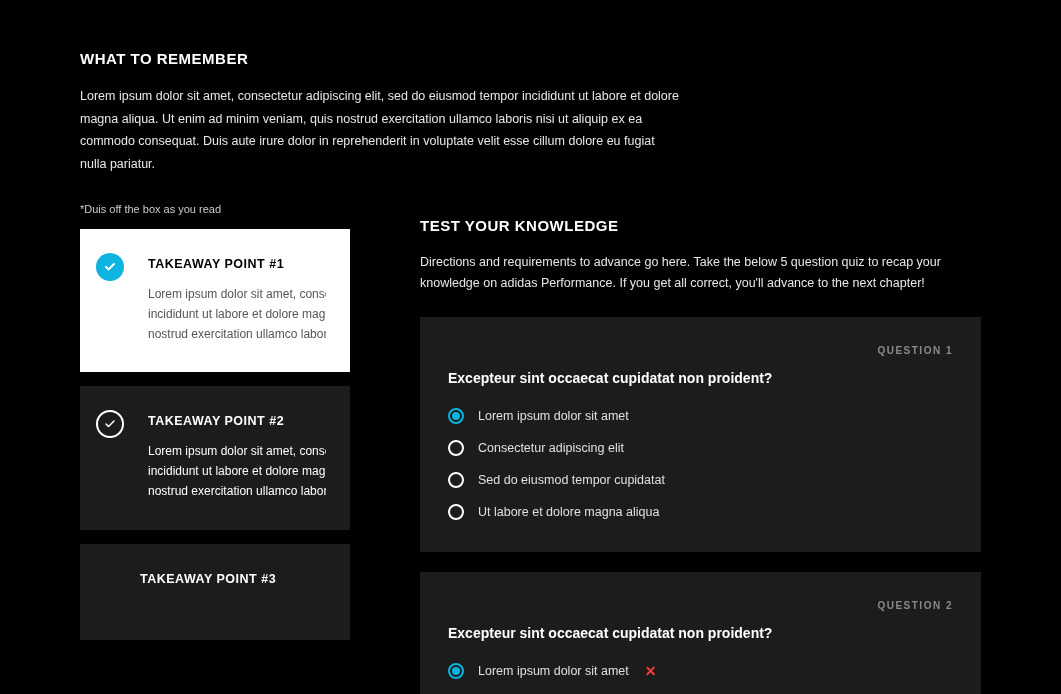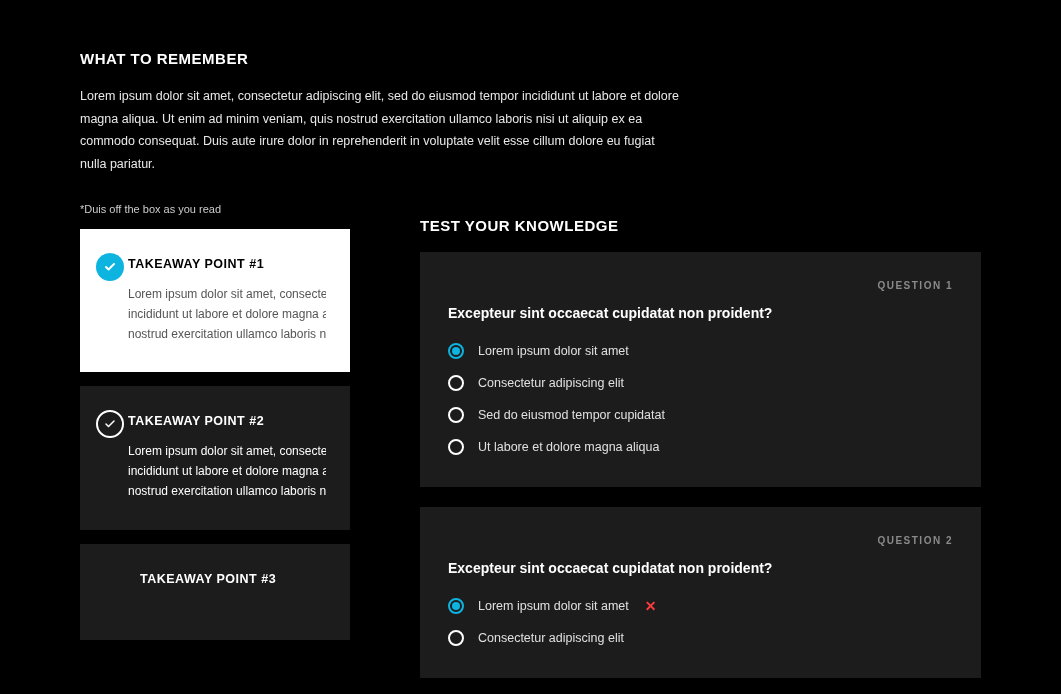--- a/index.html
+++ b/index.html
@@ -38,21 +38,21 @@
     font-size: 11px;
     color: #cccccc;
     margin-bottom: 14px;
   }
   .takeaway-card {
     background: #1c1c1c;
     padding: 28px 24px 28px 24px;
     margin-bottom: 14px;
     position: relative;
     display: flex;
-    gap: 4px;
+    gap: 24px;
     align-items: flex-start;
   }
   .takeaway-card.light {
     background: #ffffff;
     color: #000000;
   }
   .check-circle {
     width: 28px;
     height: 28px;
     border-radius: 50%;
@@ -199,20 +199,21 @@
 
     <div class="takeaway-card" style="padding-bottom:40px;">
       <div class="takeaway-content" style="margin-left:36px;">
         <div class="takeaway-title">TAKEAWAY POINT #3</div>
       </div>
     </div>
   </div>
 
   <div class="right-col">
     <h2 class="section-title">TEST YOUR KNOWLEDGE</h2>
+    <p class="quiz-intro">Directions and requirements to advance go here. Take the below 5 question quiz to recap your knowledge on adidas Performance. If you get all correct, you'll advance to the next chapter!</p>
 
     <div class="question-card">
       <div class="question-label">QUESTION 1</div>
       <div class="question-text">Excepteur sint occaecat cupidatat non proident?</div>
       <div class="answer-row">
         <span class="radio selected"></span>
         <span class="answer-text">Lorem ipsum dolor sit amet</span>
       </div>
       <div class="answer-row">
         <span class="radio"></span>

